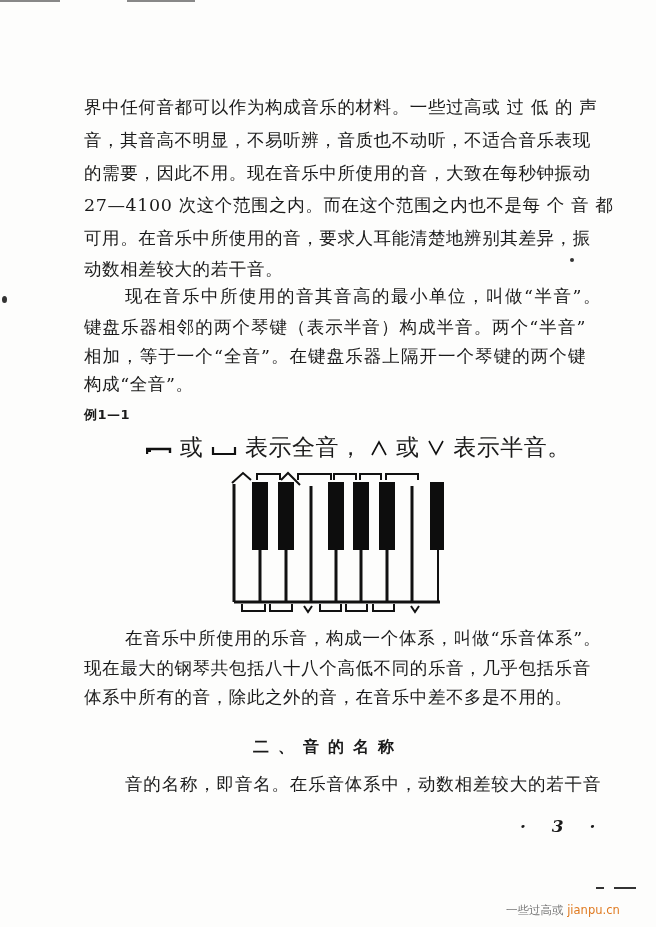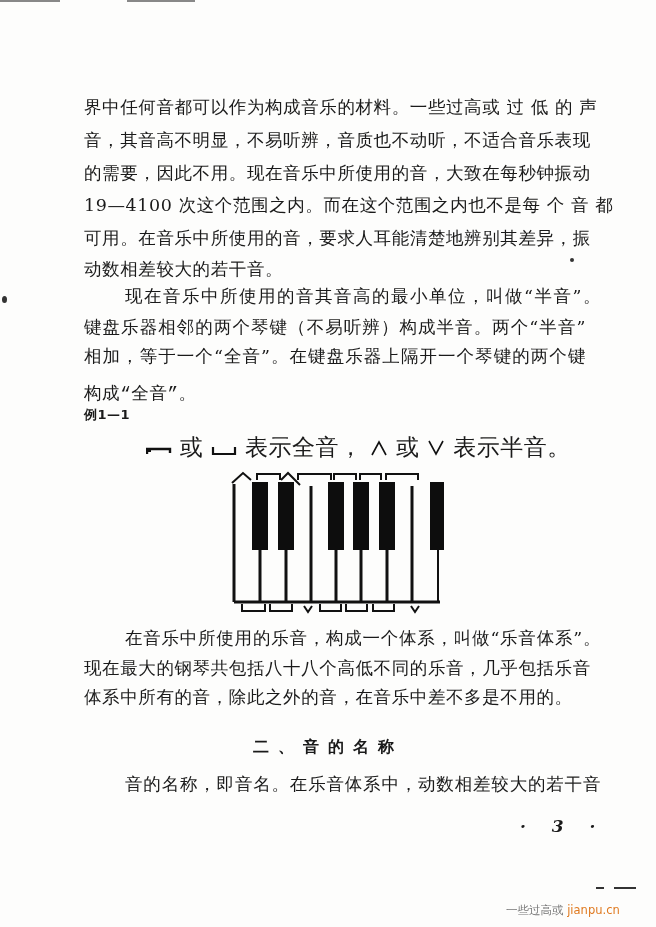--- a/index.html
+++ b/index.html
@@ -108,30 +108,30 @@
 
   <div class="top-rule" style="left:0;width:60px;"></div>
   <div class="top-rule" style="left:127px;width:68px;"></div>
   <div class="speck" style="left:2px;top:296px;width:5px;height:7px;"></div>
   <div class="speck" style="left:570px;top:258px;width:4px;height:4px;"></div>
 
   <div>
     <div class="line" style="top:96px;">界中任何音都可以作为构成音乐的材料。一些过高或 过 低 的 声</div>
     <div class="line" style="top:129px;">音，其音高不明显，不易听辨，音质也不动听，不适合音乐表现</div>
     <div class="line" style="top:162px;">的需要，因此不用。现在音乐中所使用的音，大致在每秒钟振动</div>
-    <div class="line" style="top:194px;">19—4100 次这个范围之内。而在这个范围之内也不是每 个 音 都</div>
+    <div class="line" style="top:194px;">27—4100 次这个范围之内。而在这个范围之内也不是每 个 音 都</div>
     <div class="line" style="top:227px;">可用。在音乐中所使用的音，要求人耳能清楚地辨别其差异，振</div>
     <div class="line short" style="top:258px;">动数相差较大的若干音。</div>
   </div>
 
   <div>
     <div class="line indent" style="top:285px;">现在音乐中所使用的音其音高的最小单位，叫做“半音”。</div>
-    <div class="line" style="top:316px;">键盘乐器相邻的两个琴键（不易听辨）构成半音。两个“半音”</div>
+    <div class="line" style="top:316px;">键盘乐器相邻的两个琴键（表示半音）构成半音。两个“半音”</div>
     <div class="line" style="top:345px;">相加，等于一个“全音”。在键盘乐器上隔开一个琴键的两个键</div>
-    <div class="line short" style="top:383px;font-family:Liberation Mono, monospace;">构成“全音”。</div>
+    <div class="line short" style="top:373px;">构成“全音”。</div>
   </div>
 
   <div class="example-label">例1—1</div>
 
   <div class="legend">
     <span class="sym">
       <svg width="26" height="12" viewBox="0 0 26 12">
           <path d="M1 9 L1 4 L24 4 L24 8" fill="none" stroke="#111" stroke-width="2.4"></path>
           <rect x="0" y="3" width="5" height="4" fill="#111"></rect>
         </svg>

